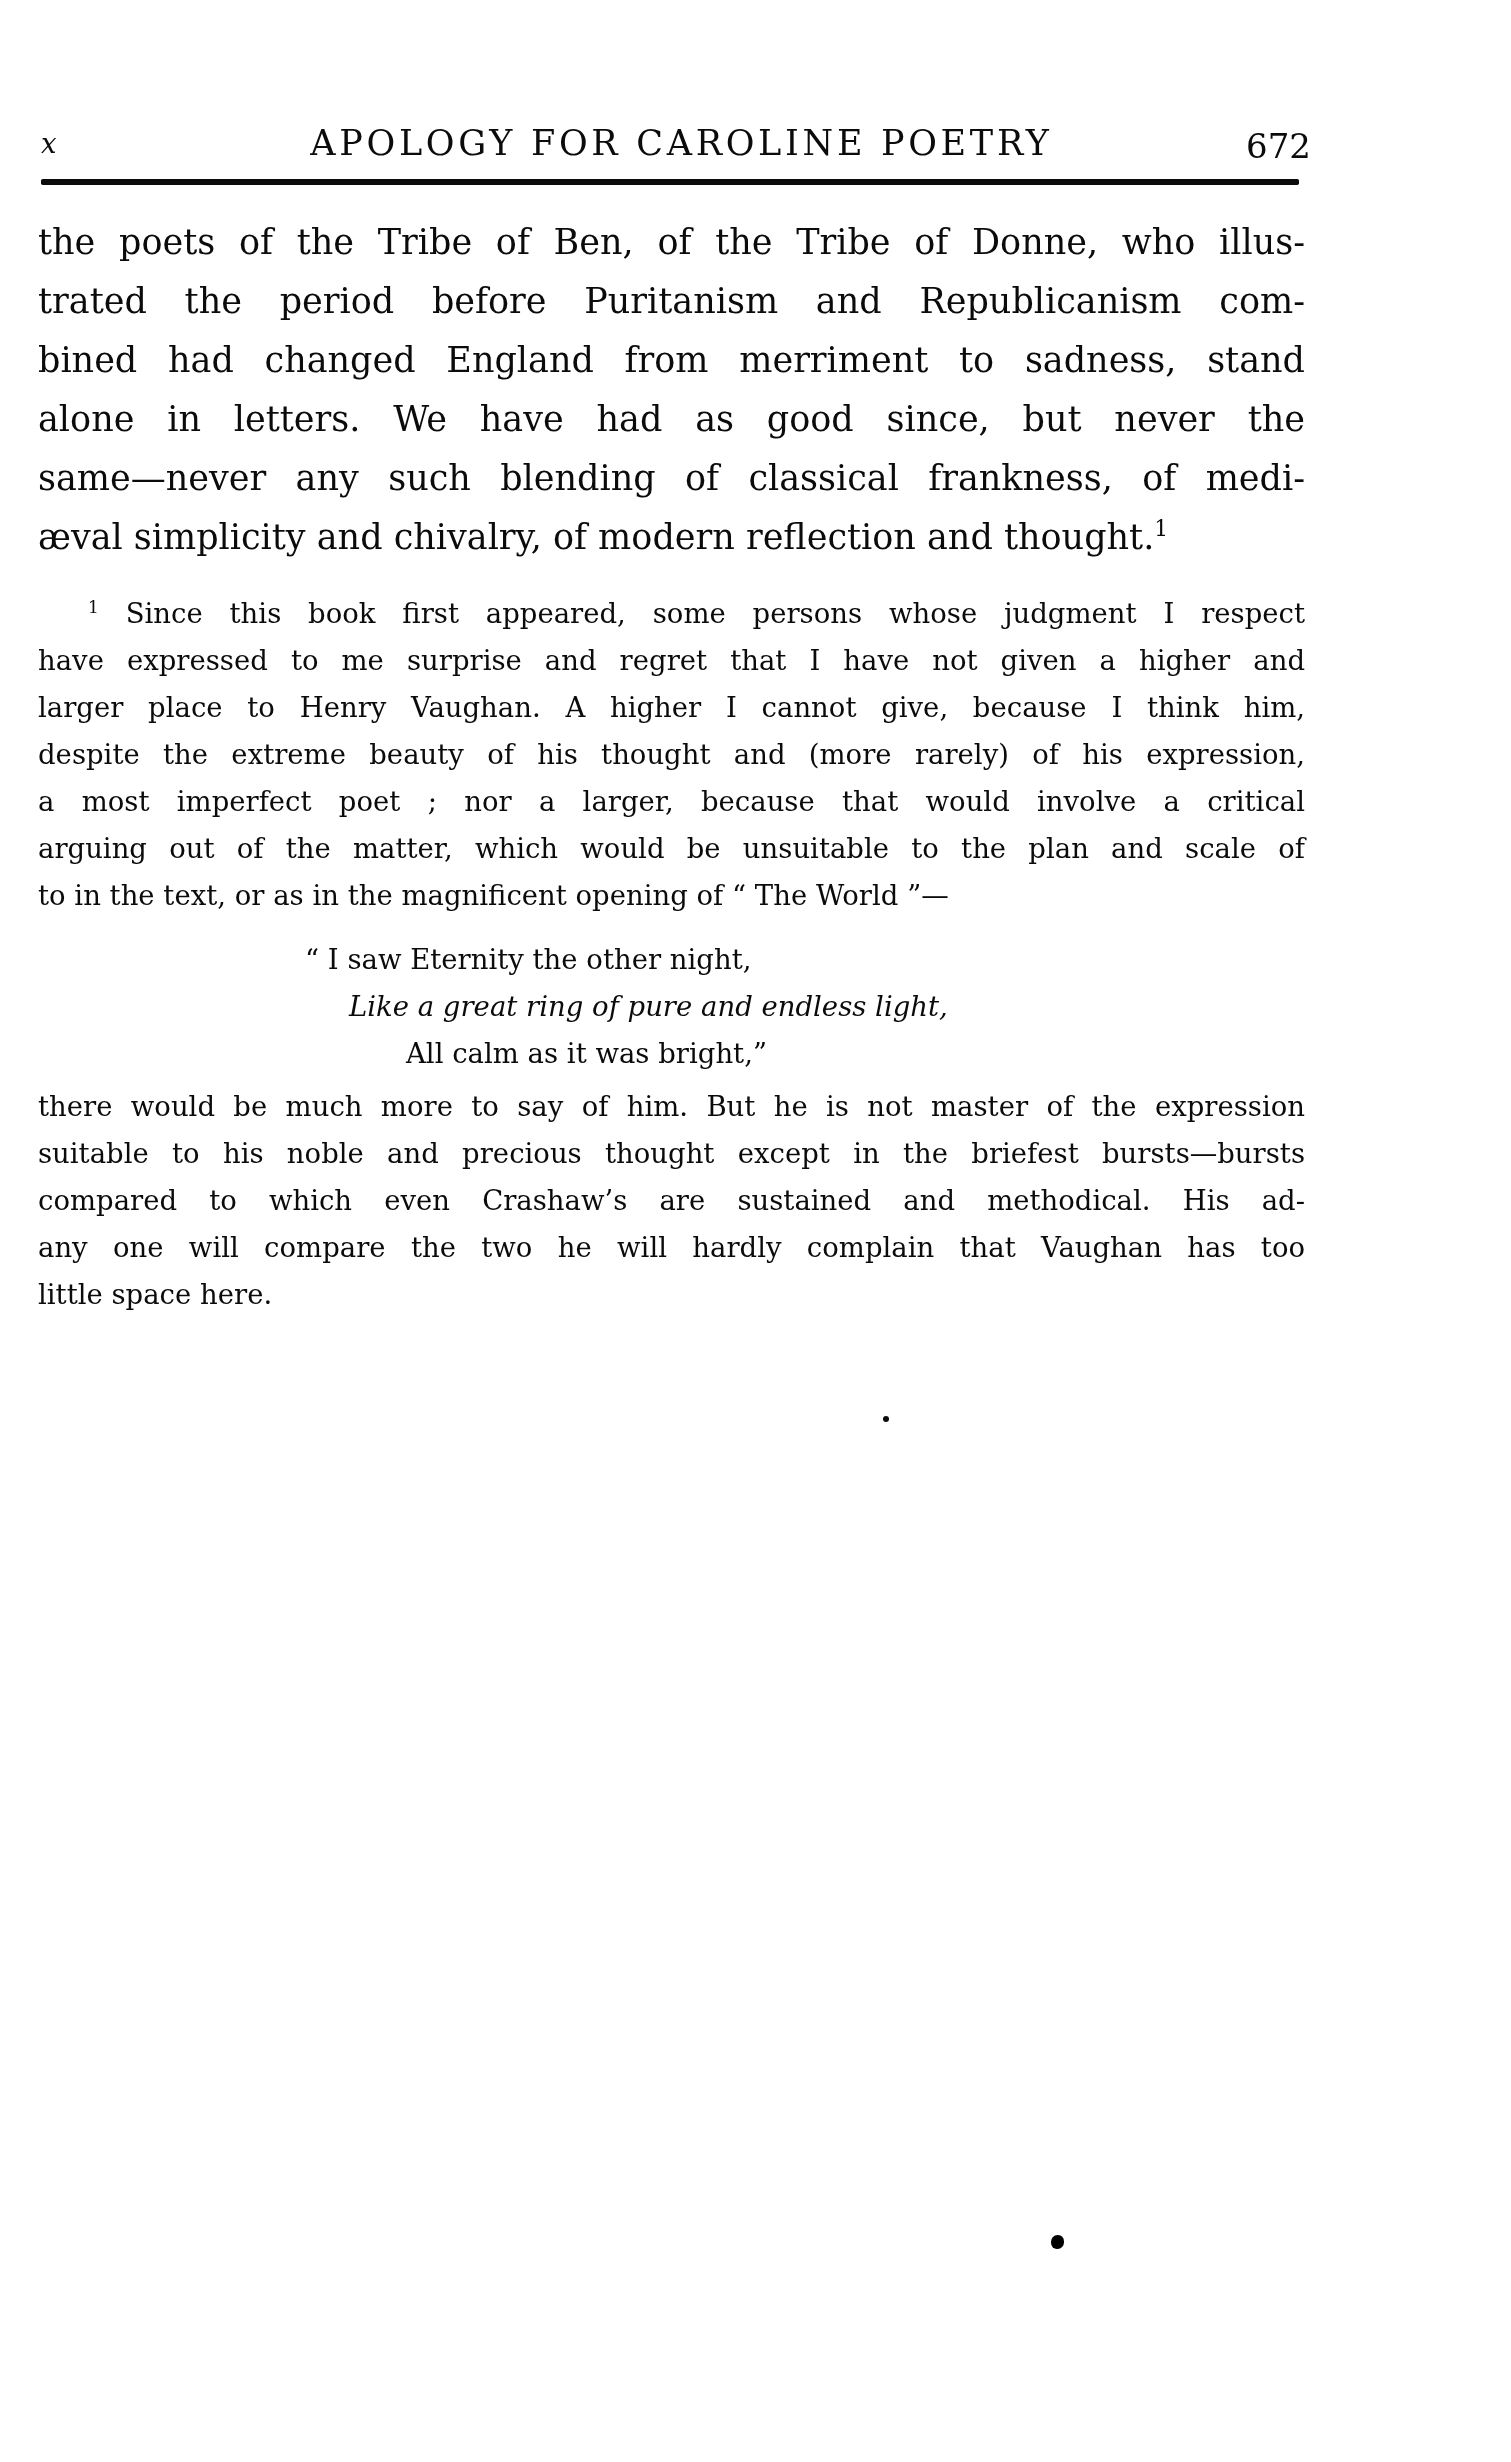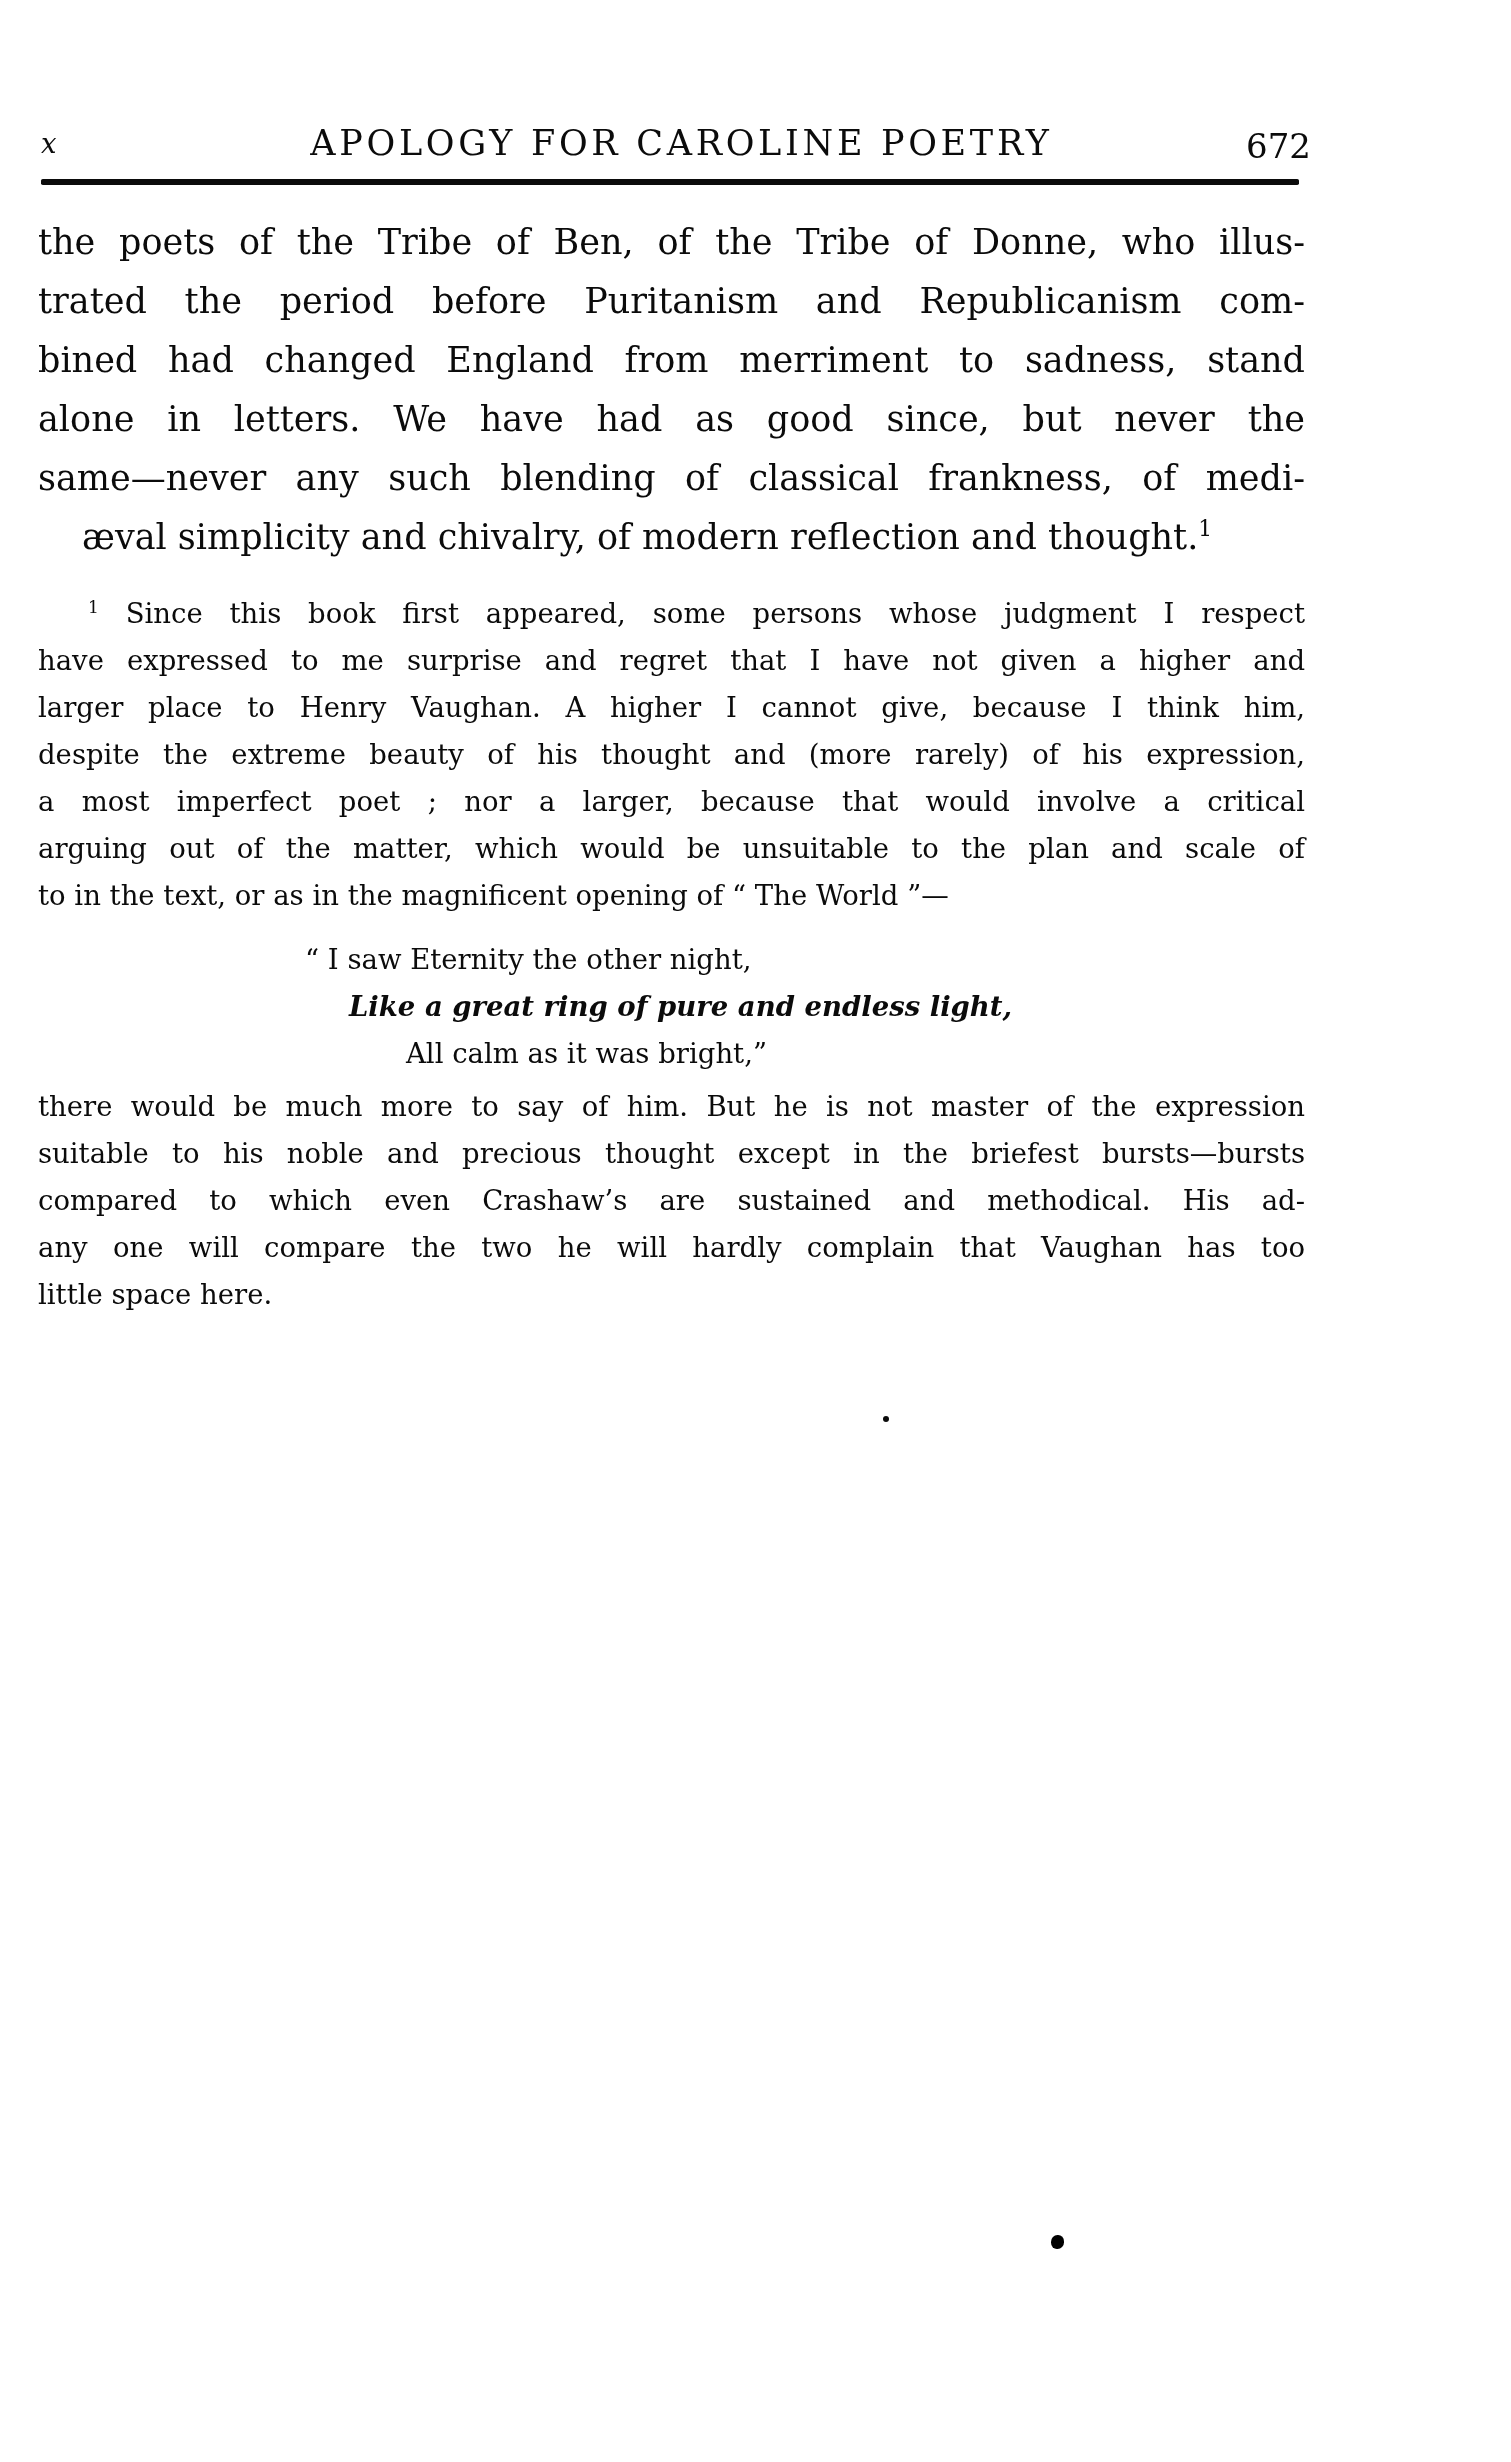--- a/index.html
+++ b/index.html
@@ -68,21 +68,20 @@
     font-size: 35px;
     line-height: 59px;
   }
   .bline {
     text-align: justify;
     text-align-last: justify;
     white-space: normal;
   }
   .bline.lastline {
     text-align-last: left;
-    margin-left: 44px;
   }
   sup.fnref {
     font-size: 0.62em;
     vertical-align: super;
     line-height: 0;
   }
   
   .footnote {
     position: absolute;
     left: 38px;
@@ -100,21 +99,21 @@
   }
   .verse {
     margin-top: 17.4px;
     margin-bottom: 6px;
   }
   .vline {
     text-align: left;
     text-align-last: left;
   }
   .vline-1 { margin-left: 267px; }
-  .vline-2 { margin-left: 311px; font-style: italic; font-weight: bold; }
+  .vline-2 { margin-left: 311px; font-style: italic; }
   .vline-3 { margin-left: 368px; }
   
   .ink-dot-small {
     position: absolute;
     left: 883px;
     top: 1416px;
     width: 6.4px;
     height: 6.4px;
     background: #0b0b0b;
     border-radius: 50%;

